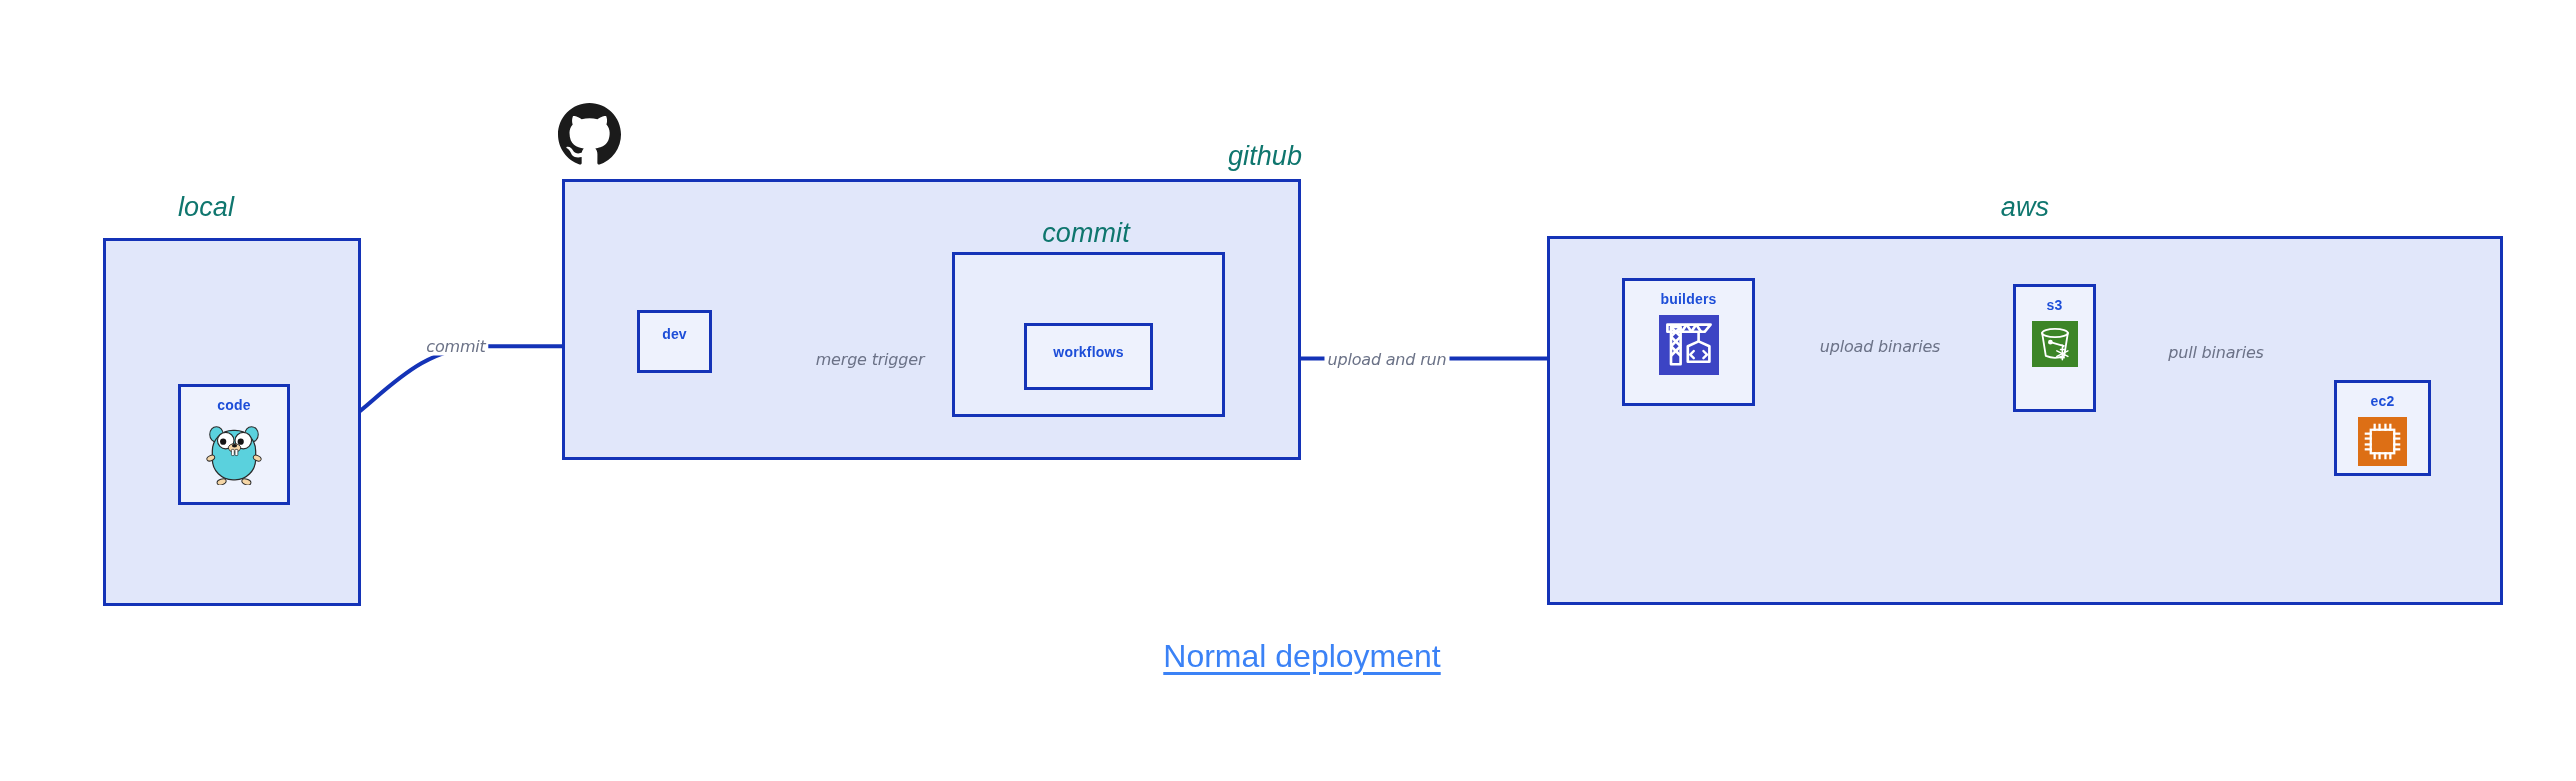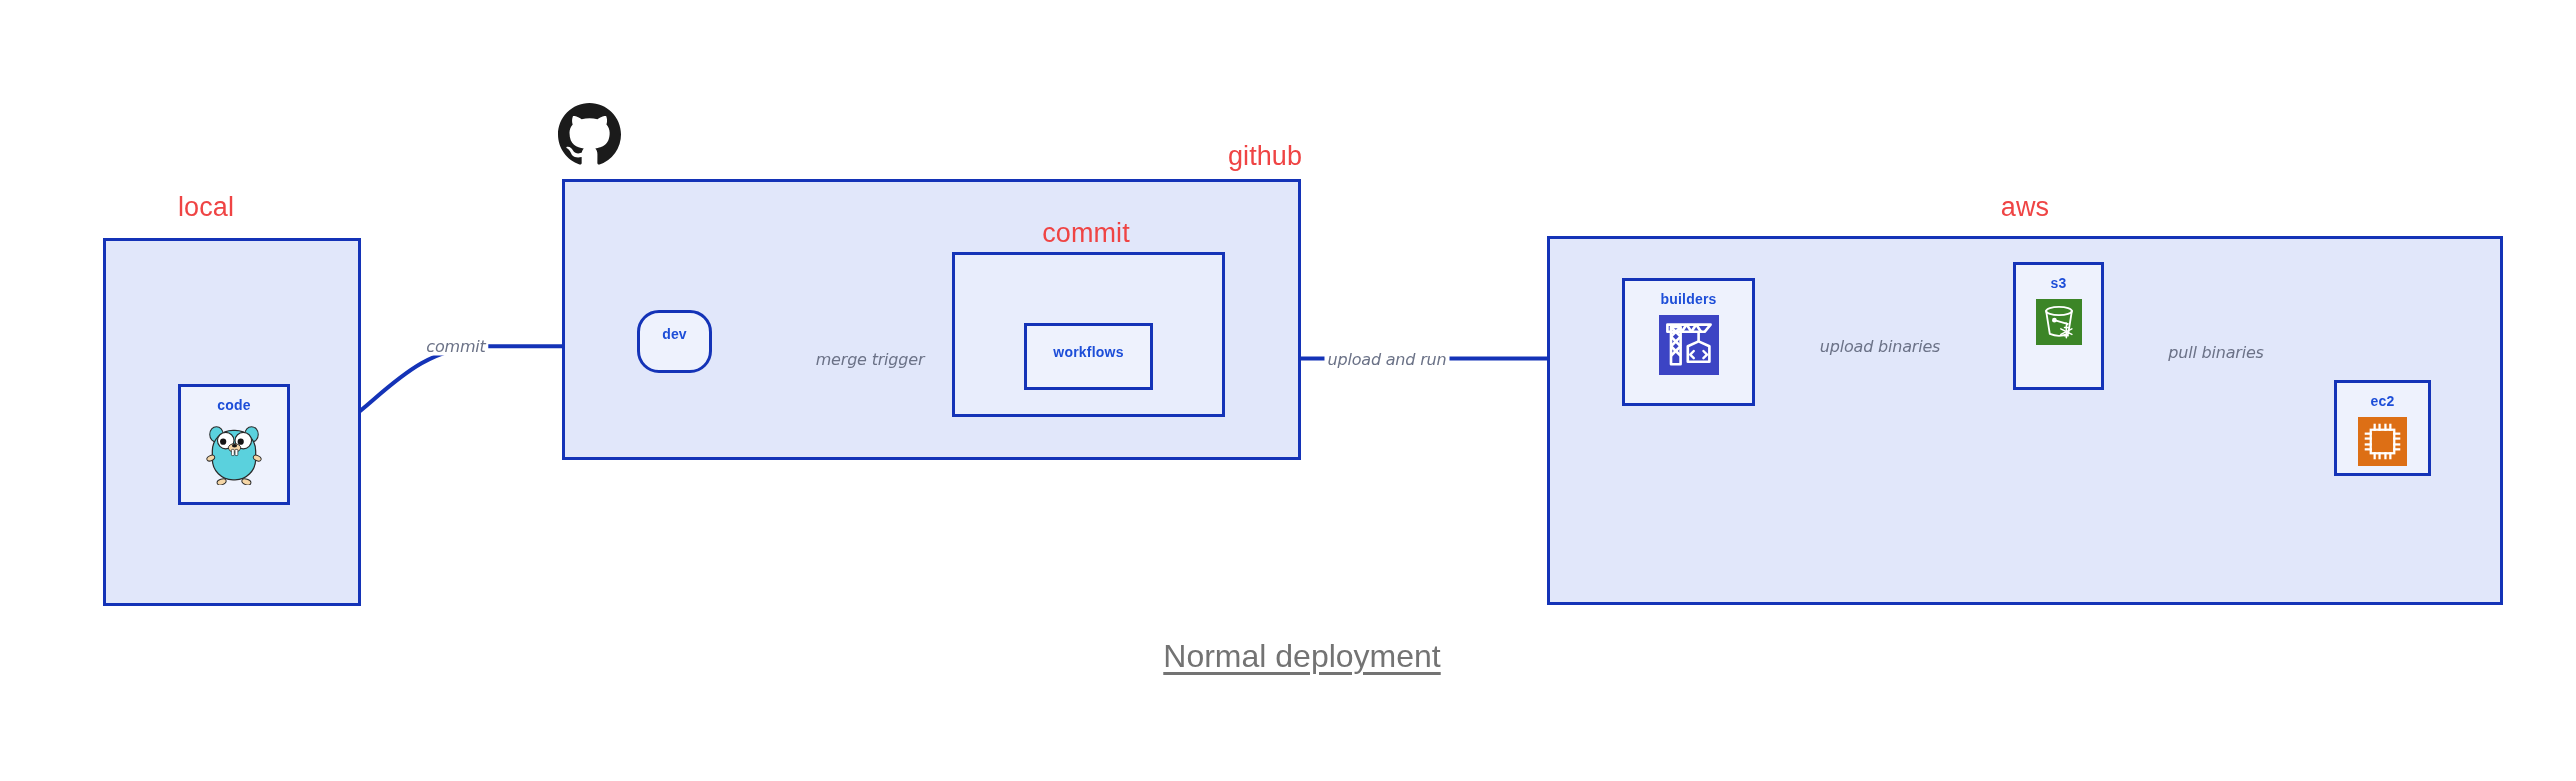--- a/index.html
+++ b/index.html
@@ -32,25 +32,26 @@
     border: 3.1px solid #1433b7;
     box-sizing: border-box;
   }
   .group.sub {
     background: #e8edfc;
   }
 
   
   .group-label {
     position: absolute;
-    color: #ef4444;
+    color: #0f766e;
     font-size: 27px;
     font-weight: 400;
     white-space: nowrap;
     letter-spacing: 0.1px;
+    font-style: italic;
   }
 
   
   .node {
     position: absolute;
     background: #eef2fd;
     border: 3.1px solid #1433b7;
     box-sizing: border-box;
     display: flex;
     flex-direction: column;
@@ -80,21 +81,21 @@
     background: transparent;
     transform: translate(-50%, -50%);
     letter-spacing: -0.2px;
   }
   .edge-label.on-white { background: #ffffff; padding: 0 3.1px; }
   .edge-label.on-group { background: #e1e7fa; padding: 0 3.1px; }
 
   
   .page-title {
     position: absolute;
-    color: #737373;
+    color: #3b82f6;
     font-size: 32px;
     font-weight: 400;
     text-decoration: underline;
     text-underline-offset: 5.2px;
     text-decoration-thickness: 2.6px;
     white-space: nowrap;
     transform: translateX(-50%);
   }
 
   
@@ -175,21 +176,21 @@
   </div>
 
   <div class="group-label" style="left:1265px; top:141px; transform:translateX(-50%);">github</div>
 
   <div class="group" style="left:562px; top:179px; width:739px; height:281px;"></div>
 
   <div class="group-label" style="left:1086px; top:218px; transform:translateX(-50%);">commit</div>
 
   <div class="group sub" style="left:952px; top:252px; width:273px; height:165px;"></div>
 
-  <div class="node" style="left:637px; top:310px; width:75px; height:63px;border-radius:22px;">
+  <div class="node" style="left:637px; top:310px; width:75px; height:63px;">
     <span class="node-label" style="margin-top:13.4px;">dev</span>
   </div>
 
   <div class="node" style="left:1024px; top:323px; width:129px; height:67px;">
     <span class="node-label" style="margin-top:17.5px;">workflows</span>
   </div>
 
   <div class="group-label" style="left:2025px; top:192px; transform:translateX(-50%);">aws</div>
 
   <div class="group" style="left:1547px; top:236px; width:956px; height:369px;"></div>
@@ -221,21 +222,21 @@
           <path d="M48 52 l18 -8 l18 8 v26 h-36 z"></path>
         </g>
         <g fill="none" stroke="#ffffff" stroke-width="4" stroke-linecap="round" stroke-linejoin="round">
           <polyline points="58,60 52,66 58,72"></polyline>
           <polyline points="74,60 80,66 74,72"></polyline>
         </g>
       </svg>
     </span>
   </div>
 
-  <div class="node" style="left:2013px; top:262px; width:91px; height:128px;">
+  <div class="node" style="left:2013px; top:284px; width:83px; height:128px;">
     <span class="node-label">s3</span>
     <span class="node-icon">
       <svg width="46" height="46" viewBox="0 0 100 100">
         <rect x="0" y="0" width="100" height="100" fill="#3c8527"></rect>
         <g fill="none" stroke="#ffffff" stroke-width="4" stroke-linecap="round" stroke-linejoin="round">
 
           <path d="M22 26 L30 76 Q50 84 70 76 L78 26"></path>
           <ellipse cx="50" cy="26" rx="28" ry="9"></ellipse>
 
           <line x1="40" y1="46" x2="68" y2="54"></line>

